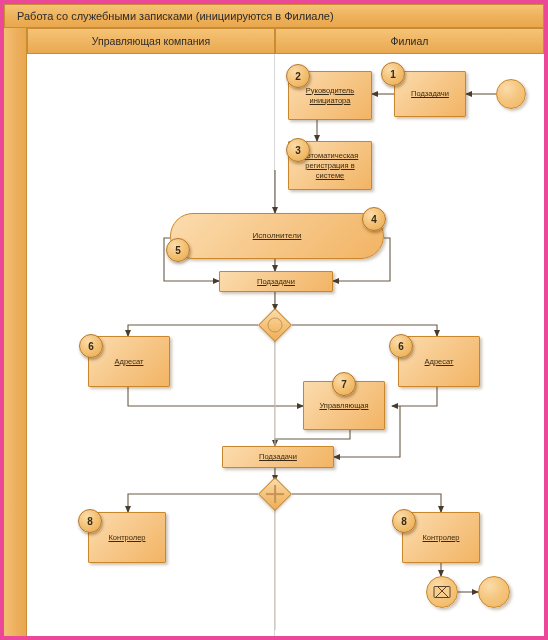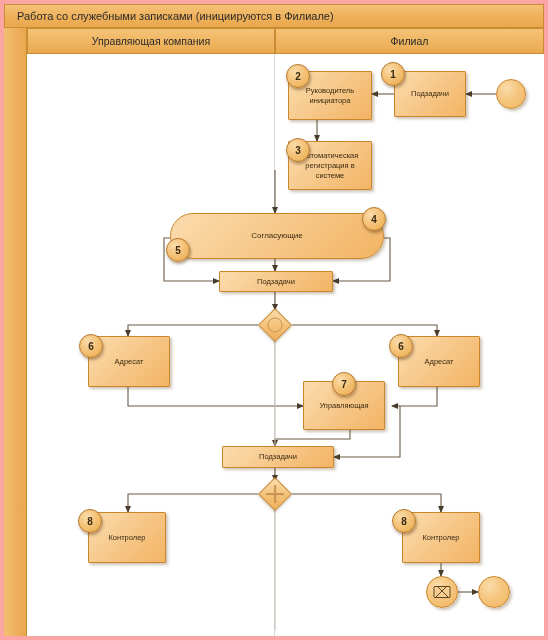--- a/index.html
+++ b/index.html
@@ -1,19 +1,19 @@
 <!DOCTYPE html>
 <html><head>
 <meta charset="utf-8">
 <style>
   html,body{margin:0;padding:0;background:#ffffff;}
   body{width:548px;height:640px;overflow:hidden;
        font-family:"Liberation Sans","DejaVu Sans",sans-serif;}
 
-  #root{position:relative;width:548px;height:640px;background:#fca5a5;}
+  #root{position:relative;width:548px;height:640px;background:#ec4899;}
 
   
   .pool{position:absolute;left:4px;top:4px;width:540px;height:632px;
         border:1px solid #c98c33;box-sizing:border-box;background:#fff;}
 
   .pool-title{position:absolute;left:4px;top:4px;width:540px;height:24px;
         box-sizing:border-box;border:1px solid #c98c33;
         background:linear-gradient(180deg,#f5c377 0%,#eeb05a 55%,#e9a84e 100%);
         color:#2b2b2b;font-size:11px;line-height:23px;padding-left:12px;
         white-space:nowrap;overflow:hidden;}
@@ -38,21 +38,21 @@
   
   #wires{position:absolute;left:0;top:0;width:548px;height:640px;}
 
   
   .task{position:absolute;box-sizing:border-box;
         border:1px solid #c9862b;border-radius:1px;
         background:linear-gradient(135deg,#fbdcae 0%,#f7c98c 45%,#f2b464 100%);
         box-shadow:2px 2px 3px rgba(90,60,20,.30);
         color:#3a2a12;font-size:7.5px;line-height:10px;
         display:flex;align-items:center;justify-content:center;
-        text-align:center;padding:2px 4px;}
+        text-align:center;padding:2px 4px;text-decoration:underline;}
   .task.big{font-size:8px;}
 
   .rounded{border-radius:24px;}
 
   
   .badge{position:absolute;width:24px;height:24px;border-radius:50%;
          box-sizing:border-box;border:1px solid #b5762a;
          background:radial-gradient(circle at 35% 30%,#fbdcab 0%,#f4c379 45%,#e9a949 100%);
          box-shadow:1px 2px 3px rgba(90,60,20,.45);
          color:#3a2a12;font-size:10px;font-weight:bold;
@@ -160,21 +160,21 @@
 
   <div class="task" style="left:394px;top:71px;width:72px;height:46px;">Подзадачи</div>
   <div class="badge" style="left:381px;top:62px;">1</div>
 
   <div class="task" style="left:288px;top:71px;width:84px;height:49px;">Руководитель инициатора</div>
   <div class="badge" style="left:286px;top:64px;">2</div>
 
   <div class="task" style="left:288px;top:141px;width:84px;height:49px;">Автоматическая регистрация в системе</div>
   <div class="badge" style="left:286px;top:138px;">3</div>
 
-  <div class="task big rounded" style="left:170px;top:213px;width:214px;height:46px;">Согласующие</div>
+  <div class="task big rounded" style="left:170px;top:213px;width:214px;height:46px;">Исполнители</div>
   <div class="badge" style="left:362px;top:207px;">4</div>
   <div class="badge" style="left:166px;top:238px;">5</div>
 
   <div class="task" style="left:219px;top:271px;width:114px;height:21px;">Подзадачи</div>
 
   <div class="gw" style="left:258px;top:308px;">
     <div class="dia"></div>
     <div class="mark-o"></div>
   </div>
 

